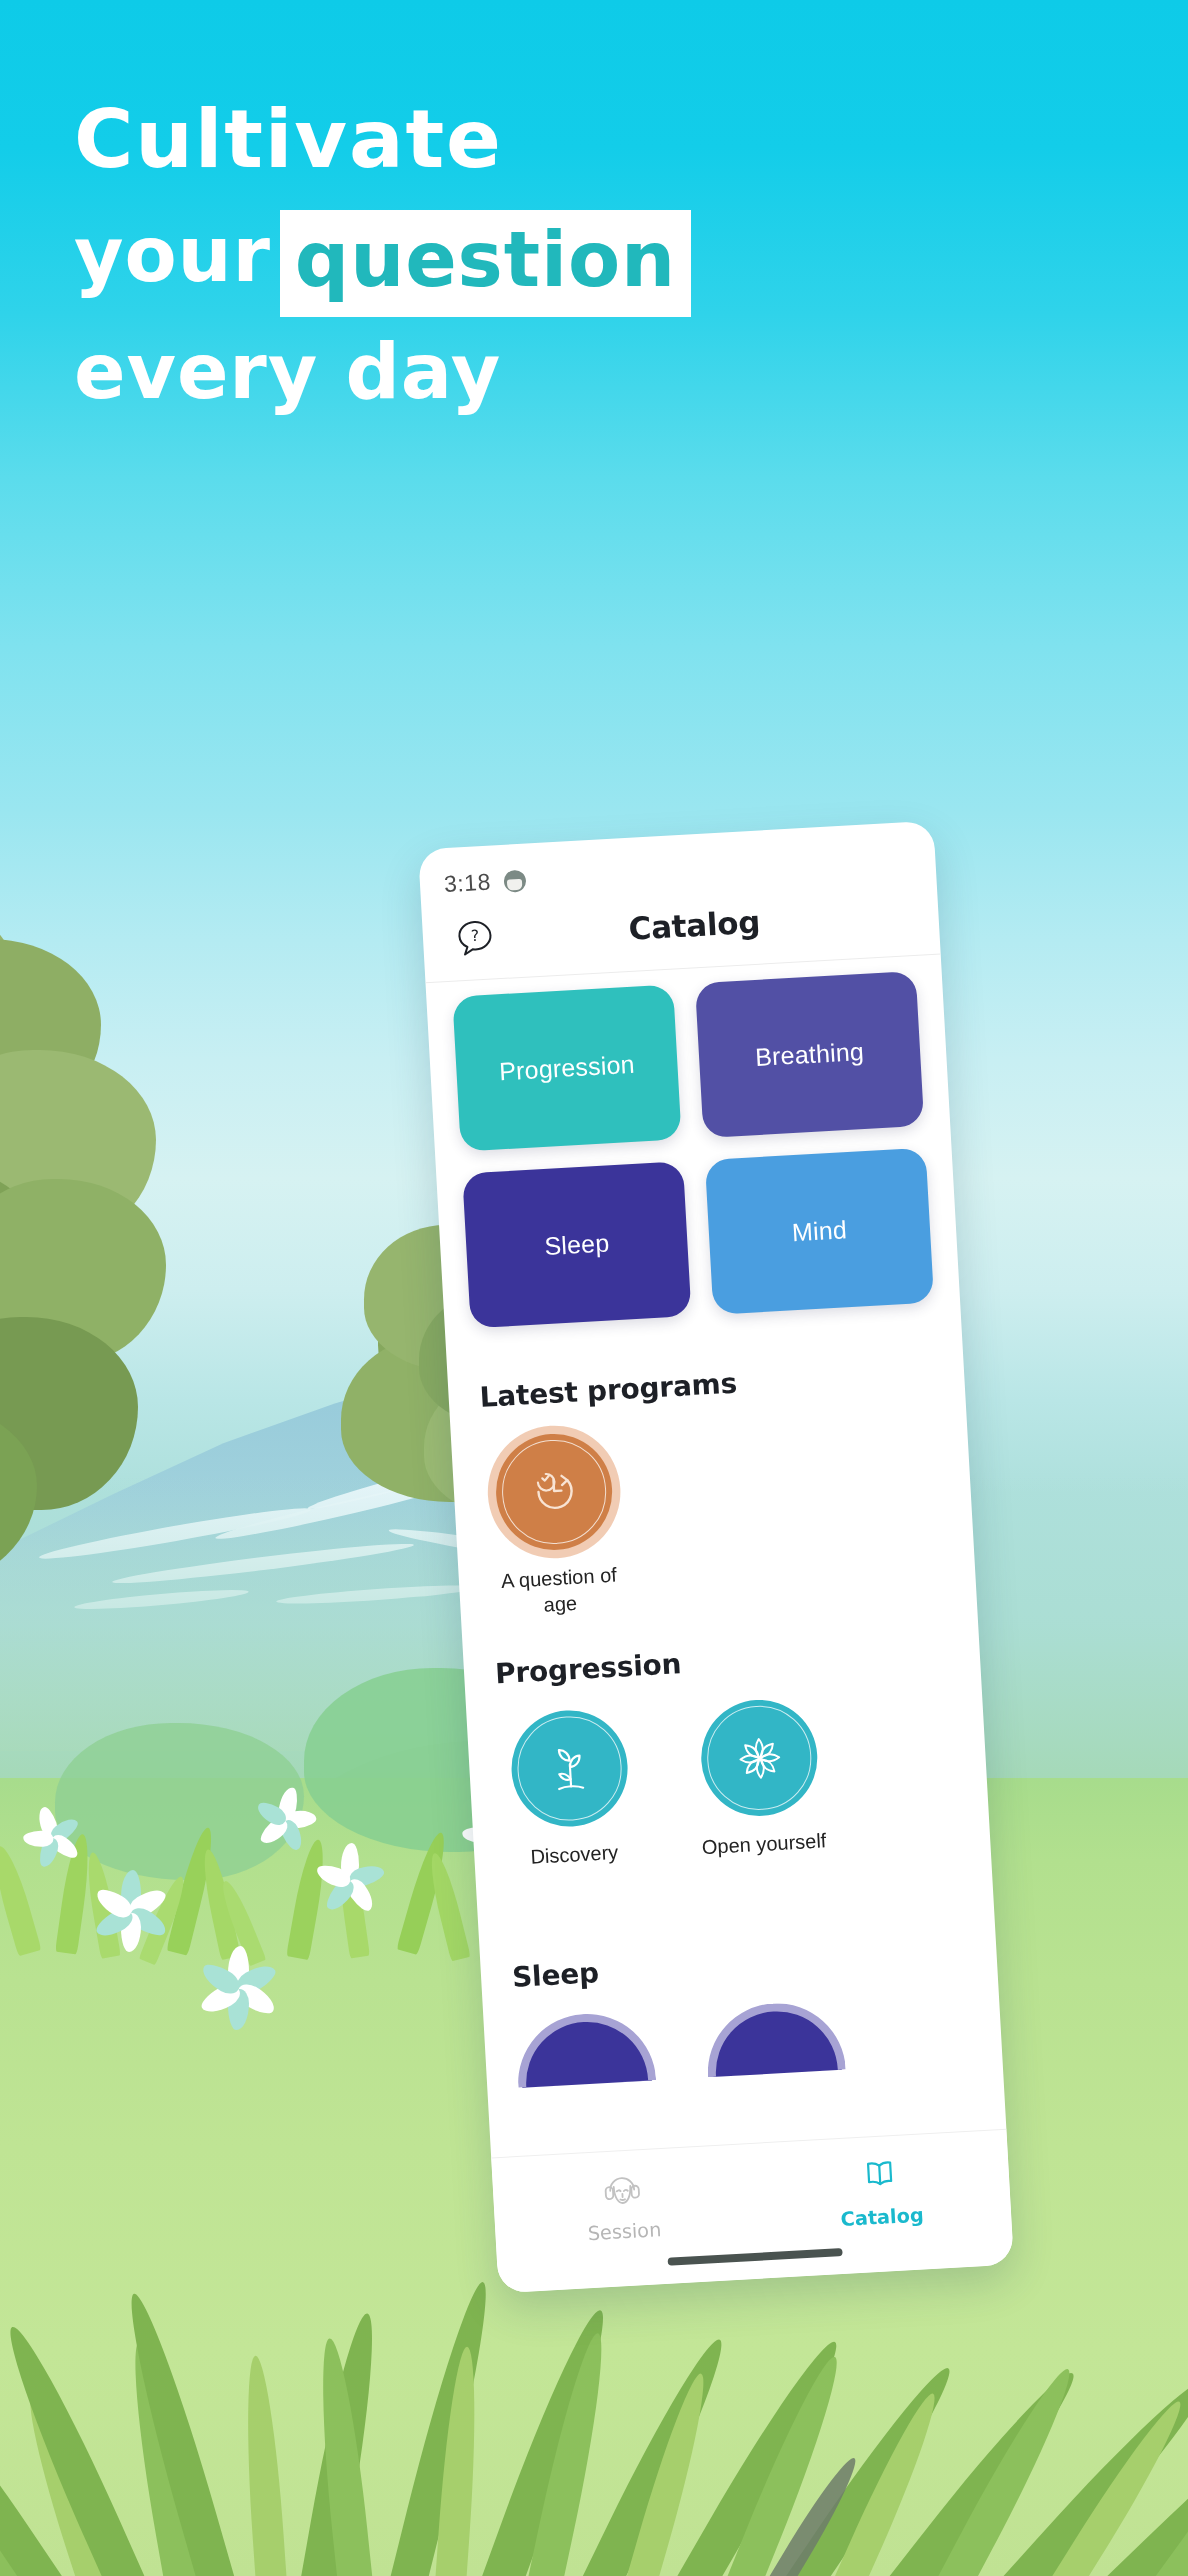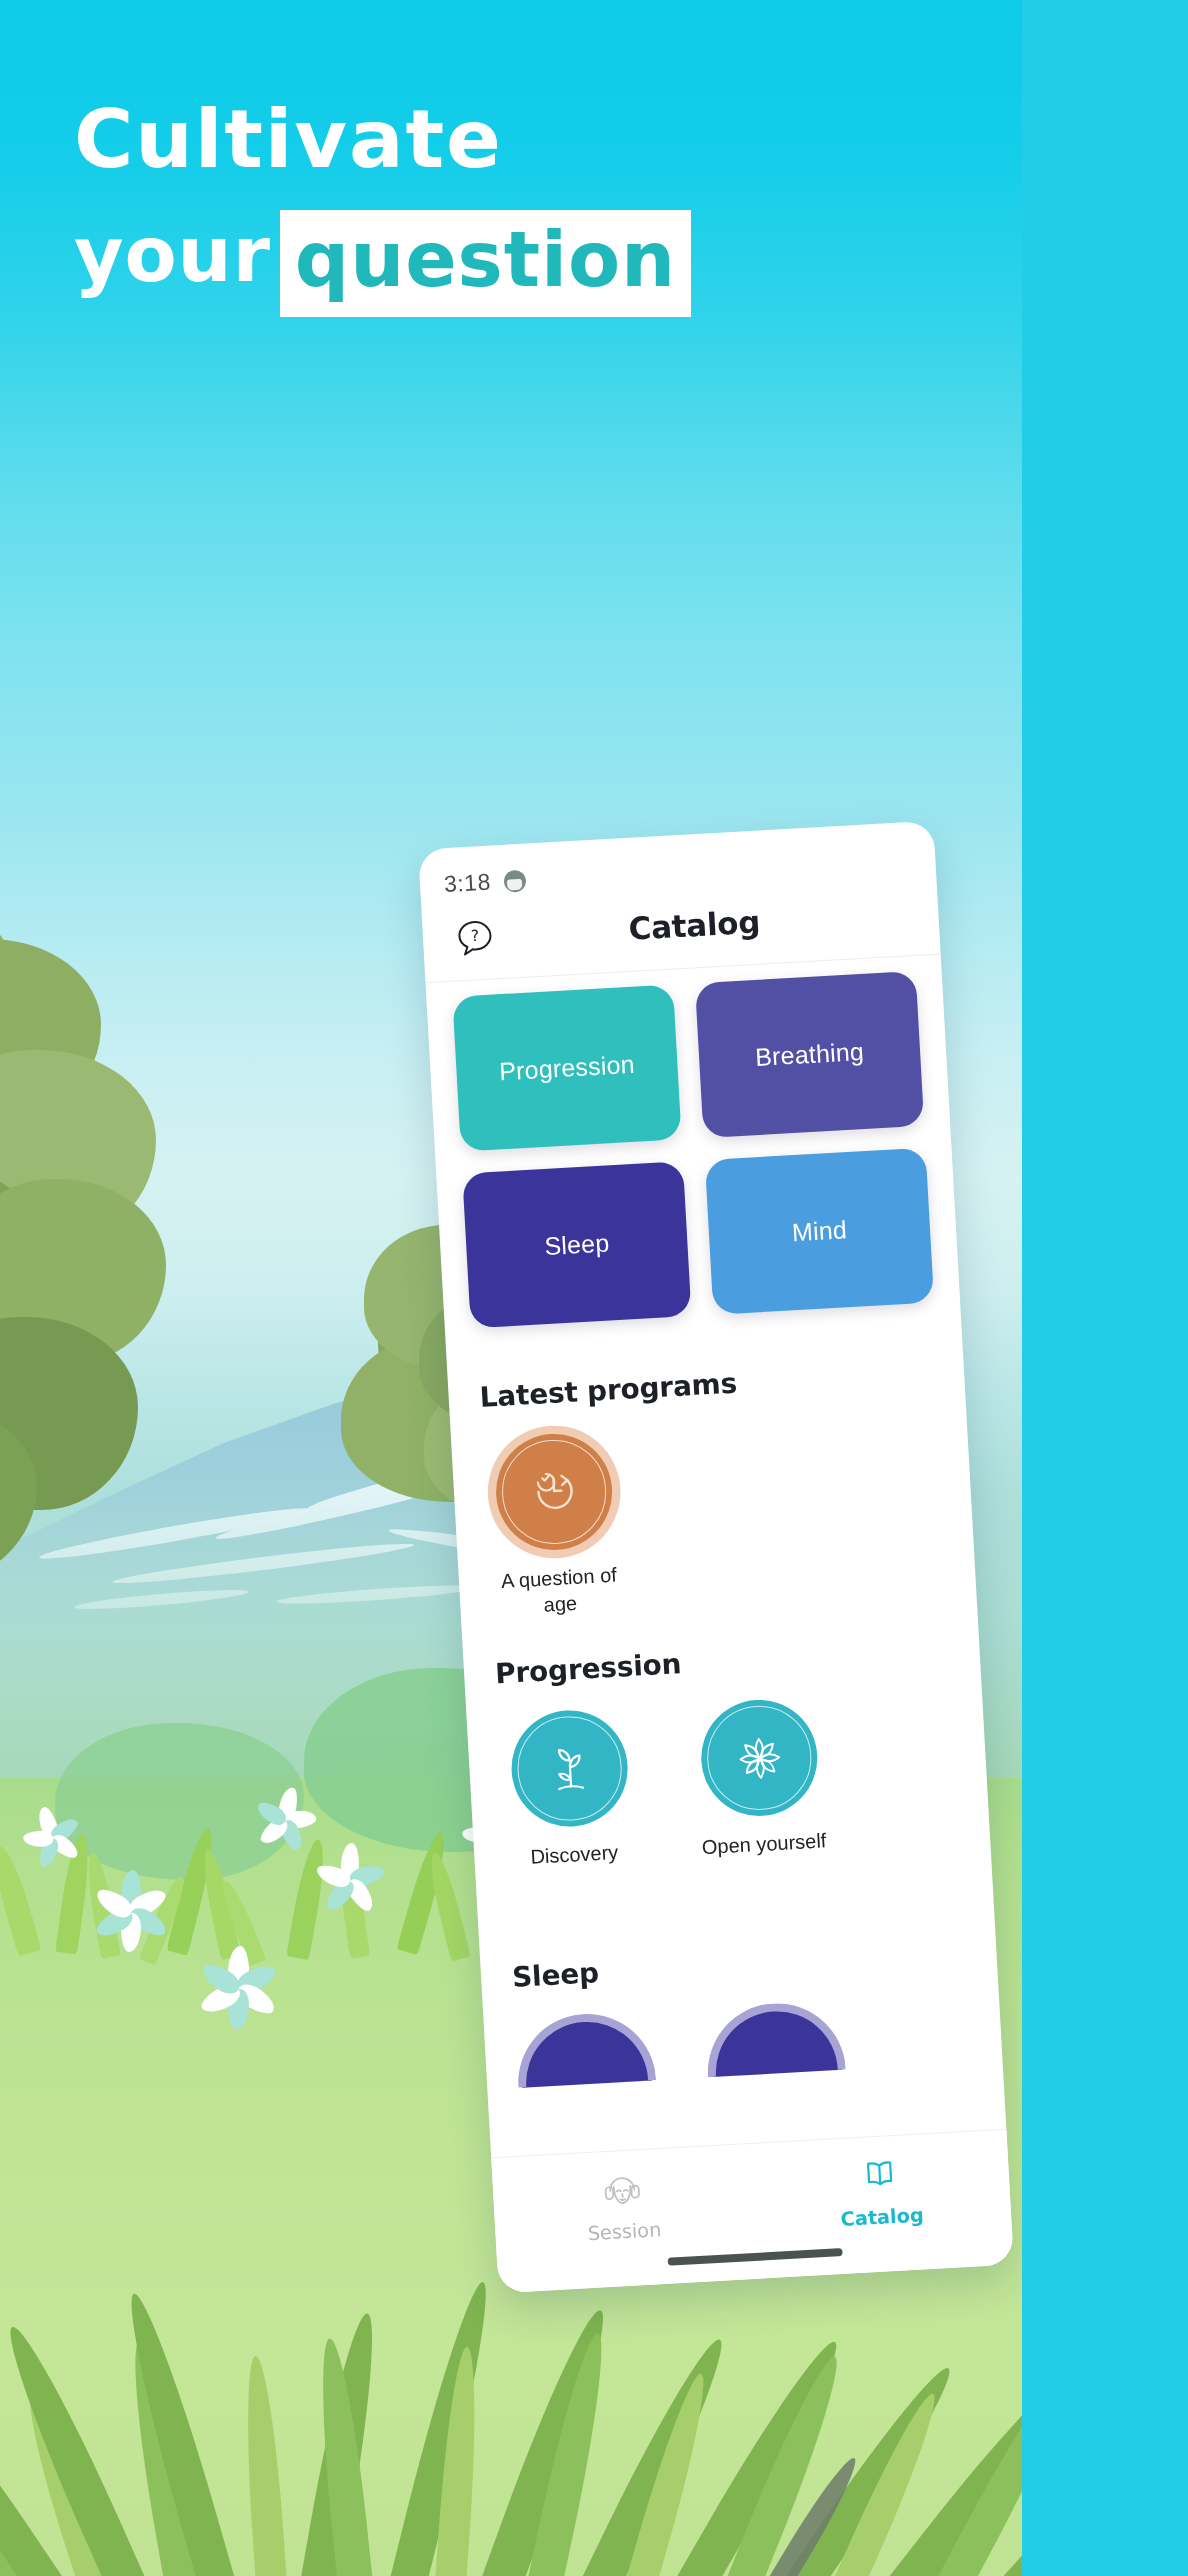--- a/index.html
+++ b/index.html
@@ -7,21 +7,21 @@
   html, body {
     width: 1188px;
     height: 2576px;
     overflow: hidden;
     font-family: "Liberation Sans", sans-serif;
     background: #23cde8;
   }
 
   #stage {
     position: relative;
-    width: 1022px;
+    width: 1188px;
     height: 2576px;
     overflow: hidden;
   }
 
   
   .sky {
     position: absolute;
     left: 0; top: 0;
     width: 1188px; height: 2576px;
     background: linear-gradient(to bottom,
@@ -538,20 +538,21 @@
     <div class="blade" style="left:1133px; width:35px; height:276px; transform:rotate(36deg);"></div>
     <div class="blade dark" style="left:1165px; width:37px; height:295px; transform:rotate(50deg);"></div>
     <div style="position:absolute; bottom:-28px; left:802px; width:24px; height:157px; background:#6d7d6a; border-radius:50% 50% 3.7px 3.7px / 70% 70% 3.7px 3.7px; transform:rotate(31deg); opacity:.85;"></div>
   </div>
 
   <div class="headline">
     <div class="hl-line l1">Cultivate</div>
     <div class="hl-line l2">
       <span>your</span><span class="hl-highlight">question</span>
     </div>
+    <div class="hl-line l3">every day</div>
   </div>
 
   <div class="phone">
 
     <div class="statusbar">
       <span class="status-time">3:18</span>
       <span class="status-dot-icon"></span>
     </div>
 
     <div class="navbar">

